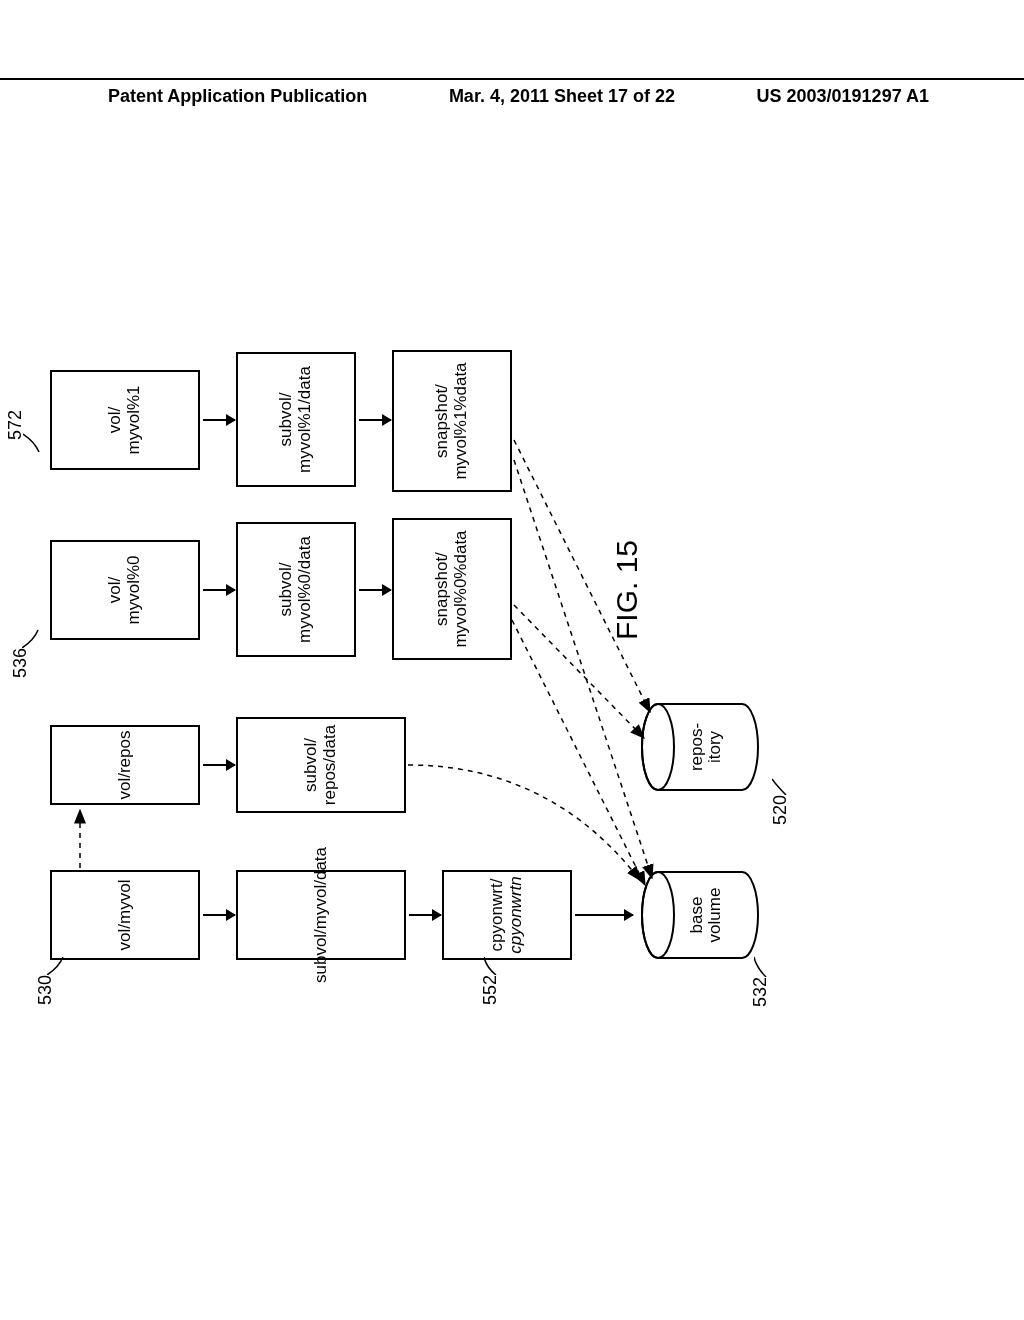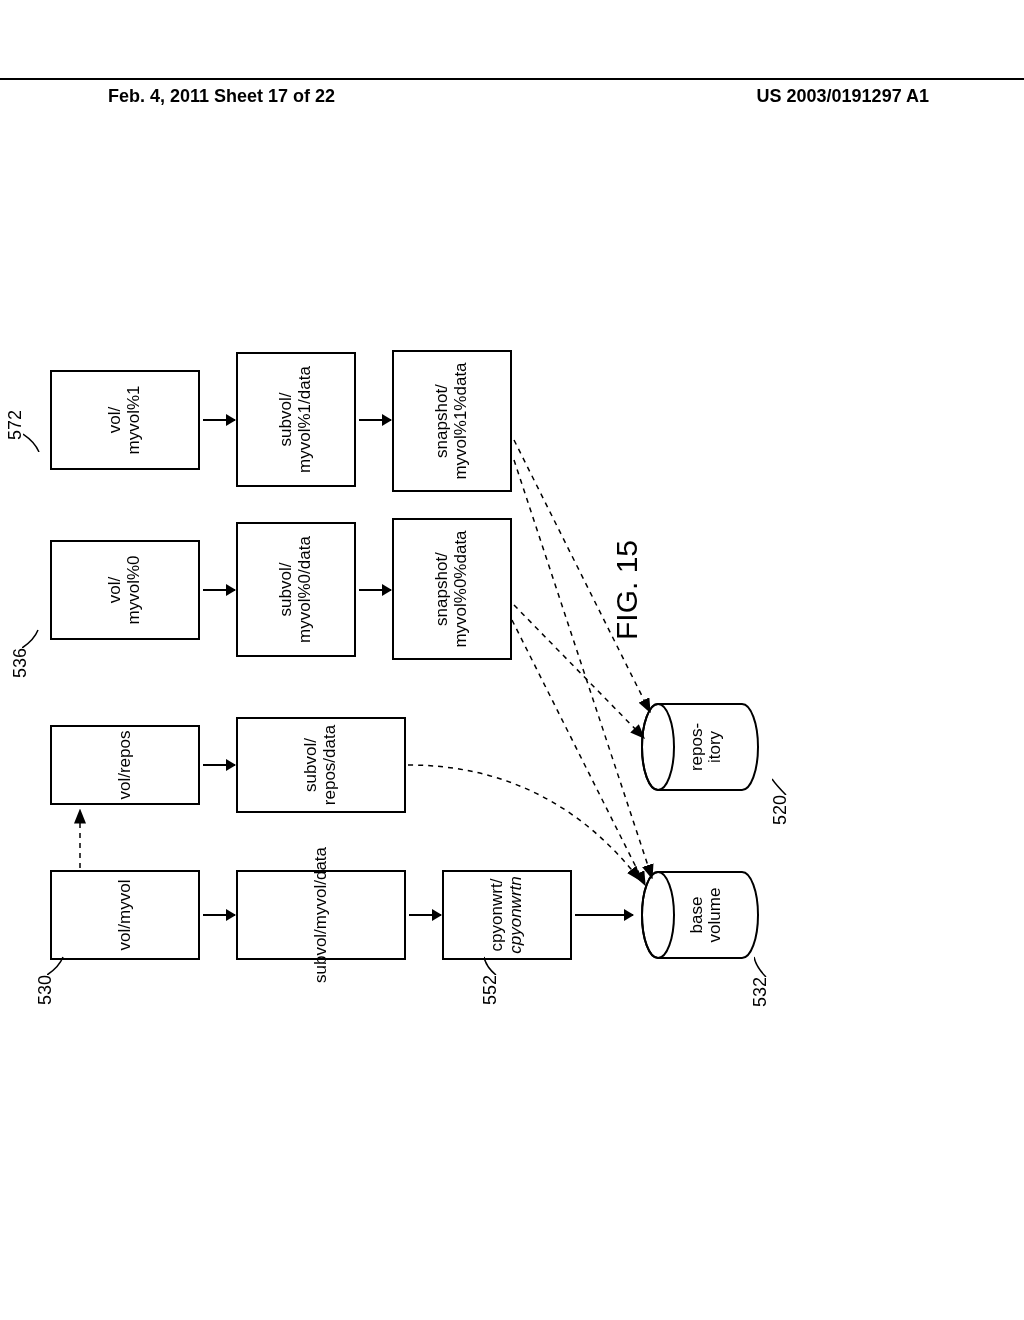--- a/index.html
+++ b/index.html
@@ -104,21 +104,22 @@
     width: 660px;
     height: 780px;
     pointer-events: none;
   }
 </style>
 </head>
 <body>
 
 <div class="header">
   <div class="header-row">
-    <span>Feb. 4, 2011  Sheet 17 of 22</span>
+    <span>Patent Application Publication</span>
+    <span>Mar. 4, 2011  Sheet 17 of 22</span>
     <span>US 2003/0191297 A1</span>
   </div>
 </div>
 
 <div class="diagram">
 
   <div class="box tall" style="left:0; top:0; height:150px;">
     <span>vol/myvol</span>
   </div>
   <div class="arrow down" style="left:45px; top:152px; width:32px;"></div>

